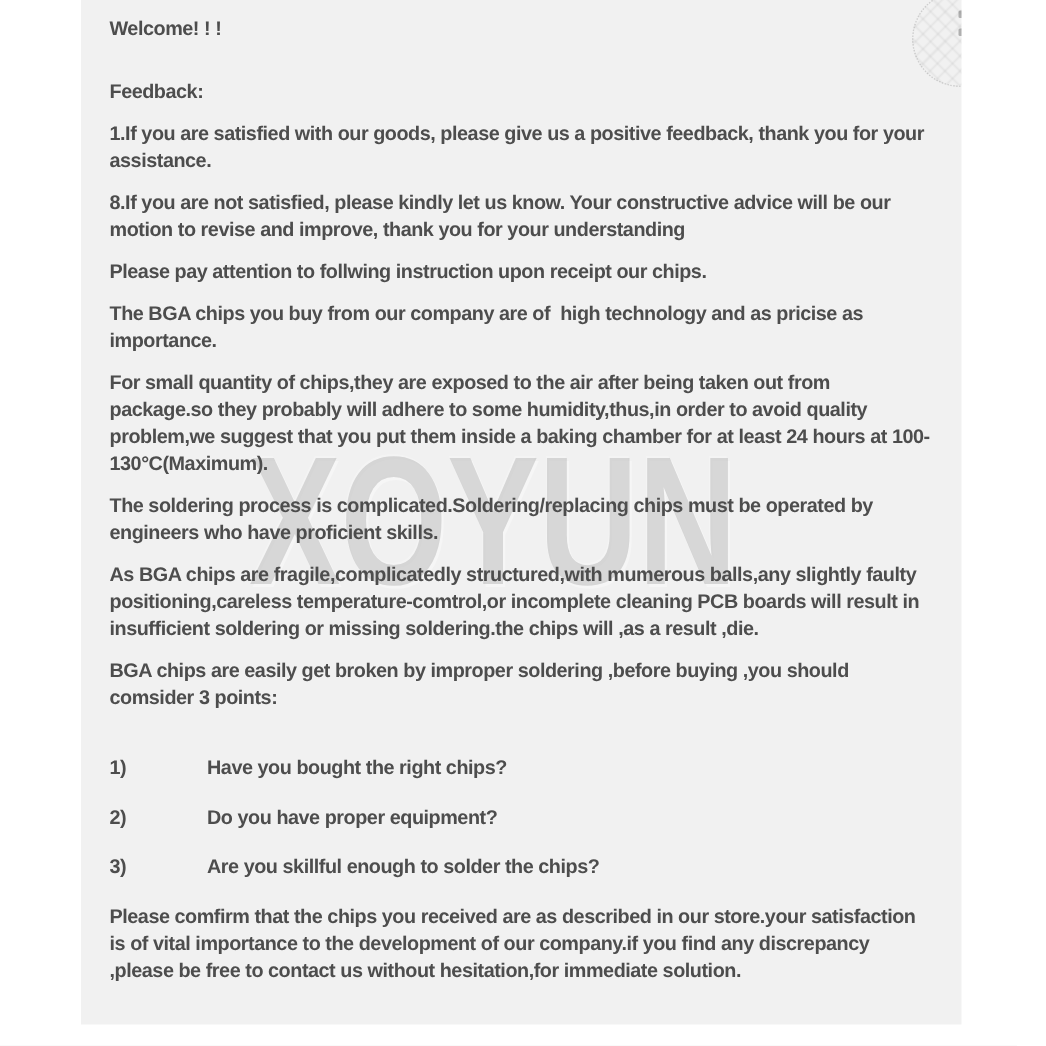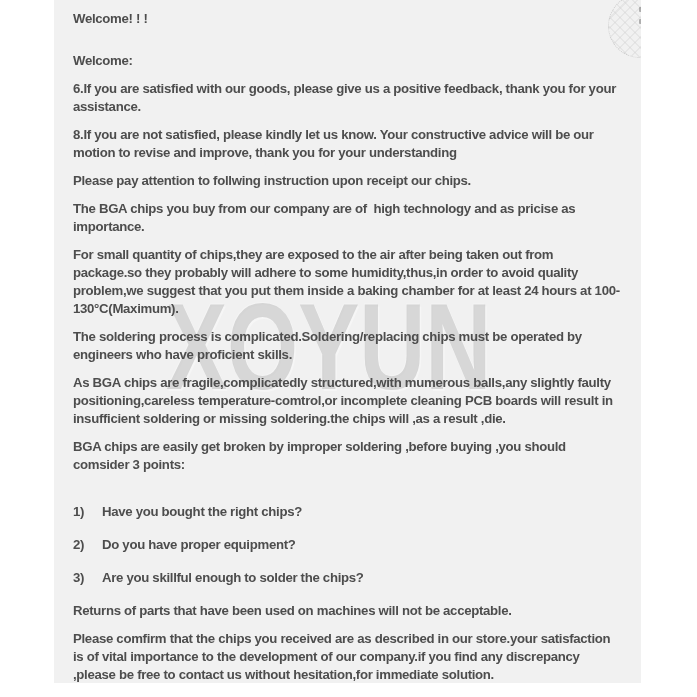--- a/index.html
+++ b/index.html
@@ -44,21 +44,21 @@
     position: relative;
     z-index: 2;
     display: flex;
     margin: 0 0 15px 0;
     font-size: 13.2px;
     line-height: 18px;
     letter-spacing: -0.3px;
     color: var(--ink, #4d4d4d);
   }
   .check-num { flex: 0 0 29px; }
-  .check-text { flex: 1; }
+  .check-text { flex: 1; margin-left: 36px; }
   #closing .para:last-child { margin-bottom: 0; }
   .watermark {
     position: absolute;
     left: 166px;
     top: 286px;
     z-index: 1;
     font-size: 122px;
     line-height: 1;
     font-weight: bold;
     color: rgba(140, 140, 140, 0.30);
@@ -94,22 +94,22 @@
 </style>
 </head>
 <body style="--bg: #ffffff; --panel: #f1f1f1; --ink: #4d4d4d;">
 
 <div class="canvas">
 
   <div class="panel">
     <p class="para welcome">Welcome! ! !</p>
 
     <div id="paragraphs">
-        <p class="para">Welcome:</p>
-        <p class="para">6.If you are satisfied with our goods, please give us a positive feedback, thank you for your assistance.</p>
+        <p class="para">Feedback:</p>
+        <p class="para">1.If you are satisfied with our goods, please give us a positive feedback, thank you for your assistance.</p>
         <p class="para">8.If you are not satisfied, please kindly let us know. Your constructive advice will be our motion to revise and improve, thank you for your understanding</p>
         <p class="para">Please pay attention to follwing instruction upon receipt our chips.</p>
         <p class="para">The BGA chips you buy from our company are of  high technology and as pricise as importance.</p>
         <p class="para">For small quantity of chips,they are exposed to the air after being taken out from package.so they probably will adhere to some humidity,thus,in order to avoid quality problem,we suggest that you put them inside a baking chamber for at least 24 hours at 100-130°C(Maximum).</p>
         <p class="para">The soldering process is complicated.Soldering/replacing chips must be operated by engineers who have proficient skills.</p>
         <p class="para">As BGA chips are fragile,complicatedly structured,with mumerous balls,any slightly faulty positioning,careless temperature-comtrol,or incomplete cleaning PCB boards will result in insufficient soldering or missing soldering.the chips will ,as a result ,die.</p>
         <p class="para">BGA chips are easily get broken by improper soldering ,before buying ,you should comsider 3 points:</p>
       </div>
 
     <div id="checklist">
@@ -121,21 +121,20 @@
           <span class="check-num">2)</span>
           <span class="check-text">Do you have proper equipment?</span>
         </div>
         <div class="check-item">
           <span class="check-num">3)</span>
           <span class="check-text">Are you skillful enough to solder the chips?</span>
         </div>
       </div>
 
     <div id="closing">
-        <p class="para">Returns of parts that have been used on machines will not be acceptable.</p>
         <p class="para">Please comfirm that the chips you received are as described in our store.your satisfaction is of vital importance to the development of our company.if you find any discrepancy ,please be free to contact us without hesitation,for immediate solution.</p>
       </div>
 
     <div class="stamp">
       <div class="speck s1"></div>
       <div class="speck s2"></div>
     </div>
   </div>
 
   <div class="watermark">XOYUN</div>

